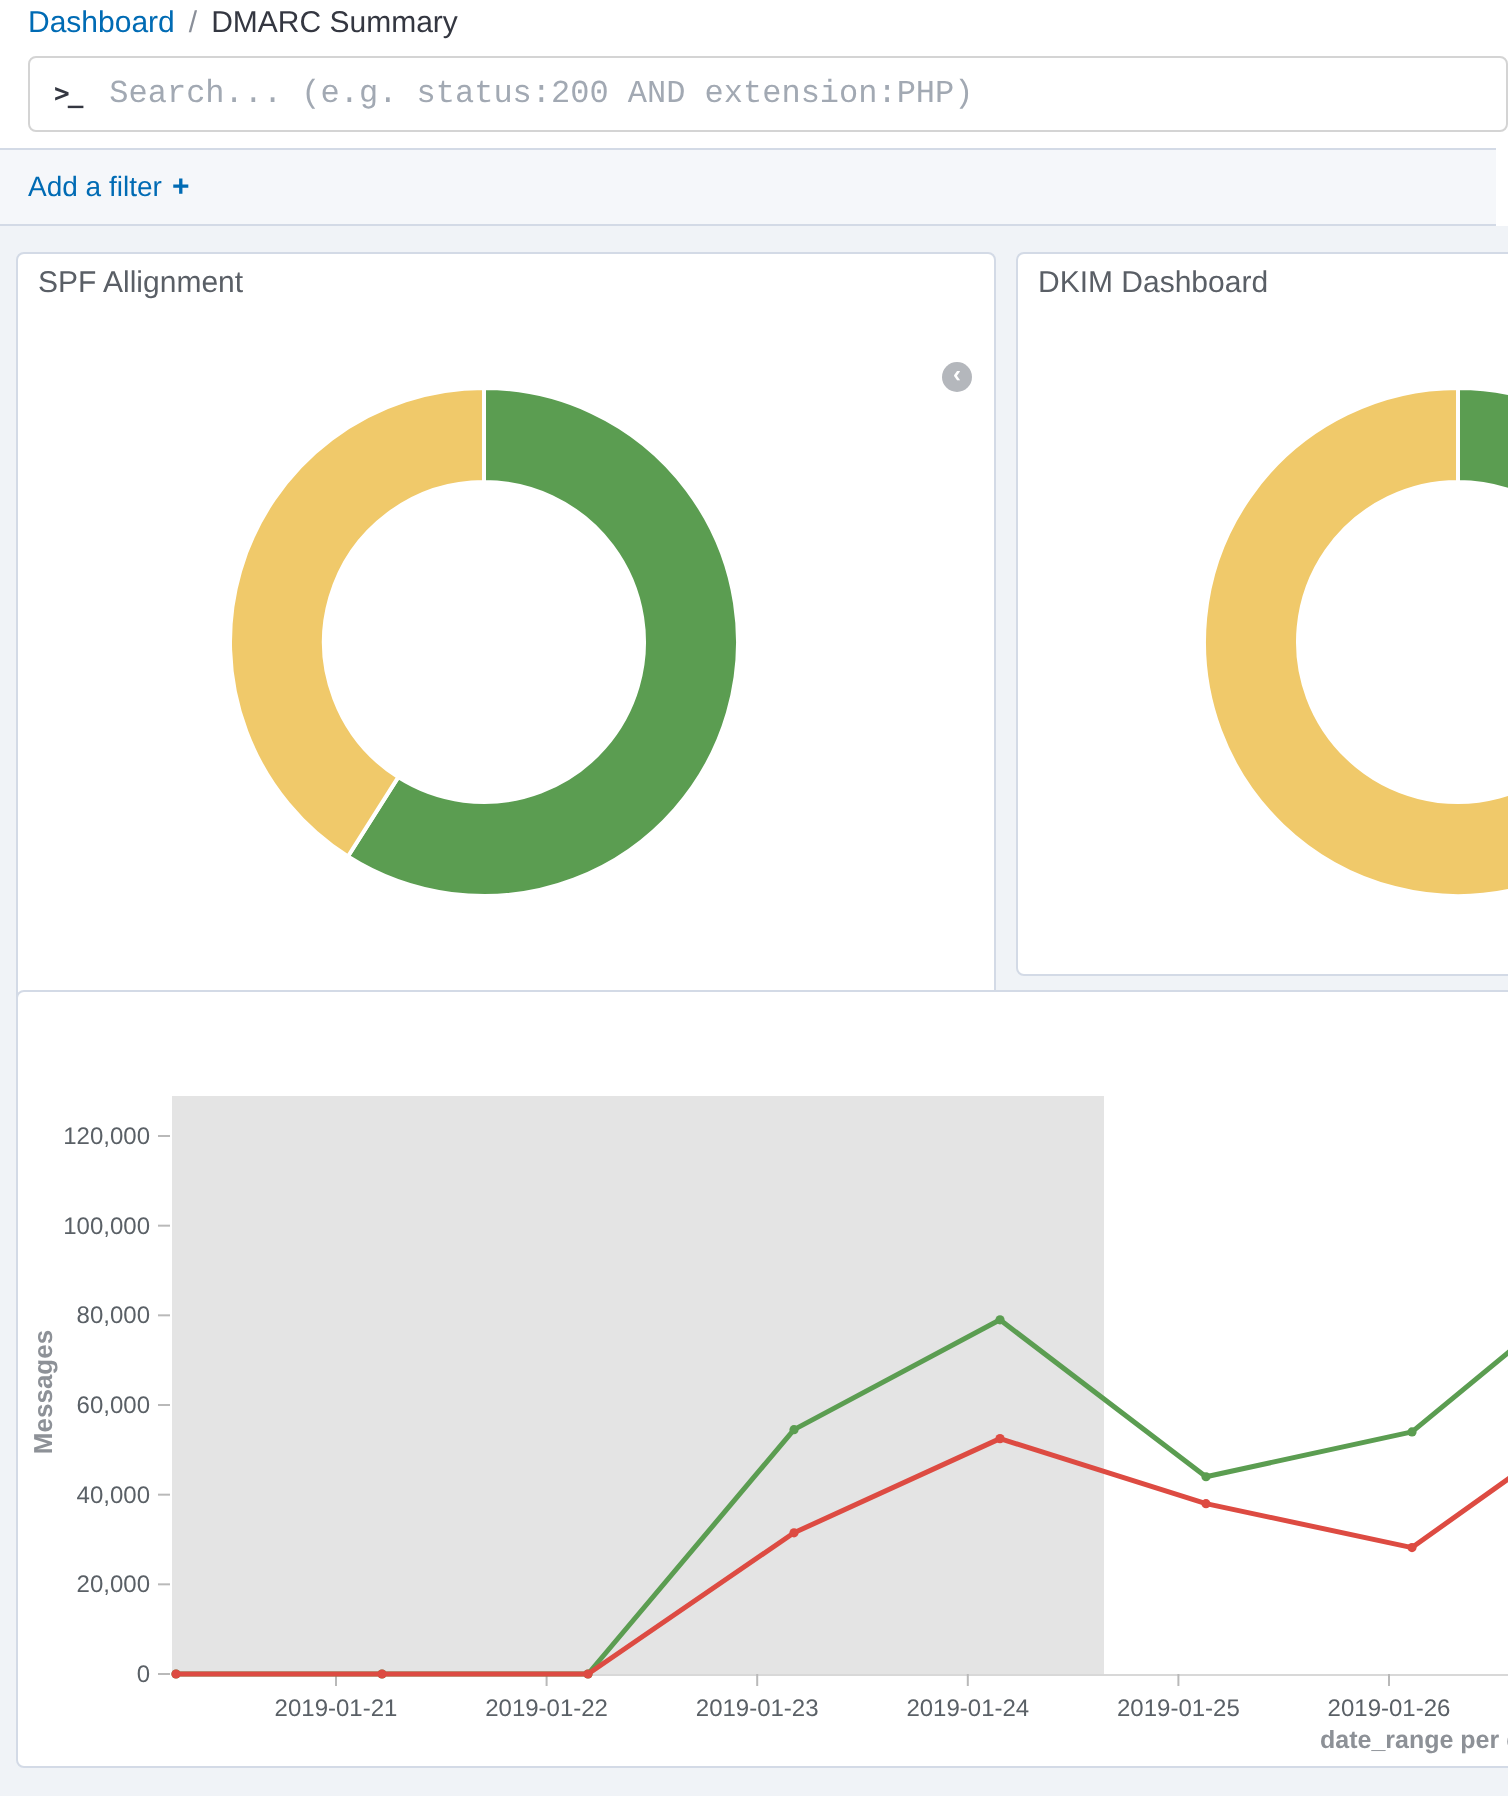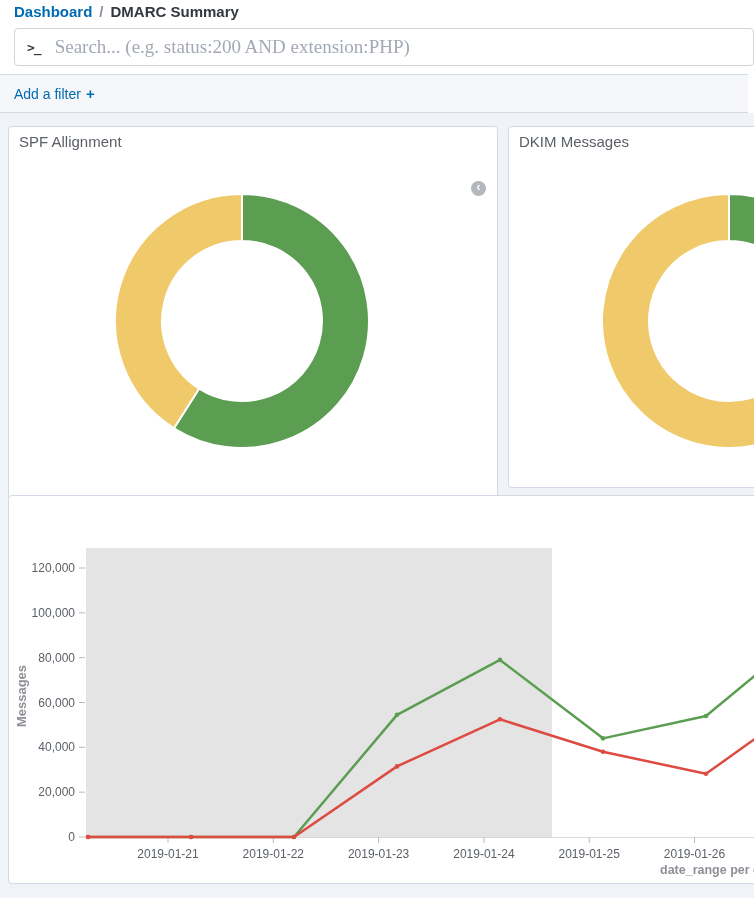--- a/index.html
+++ b/index.html
@@ -1,29 +1,29 @@
 <!DOCTYPE html>
 <html><head>
 <meta charset="utf-8">
 <style>
   * { margin:0; padding:0; box-sizing:border-box; }
   html,body { background:#fff; }
   body { font-family:"Liberation Sans","DejaVu Sans",sans-serif; }
   .stage { position:relative; width:754px; height:898px; overflow:hidden; background:#fff; }
 
-  .breadcrumb { position:absolute; left:14px; top:3px; font-size:15px; color:#343741;font-weight:bold; }
+  .breadcrumb { position:absolute; left:14px; top:3px; font-size:15px; color:#343741; }
   .breadcrumb .crumb-link { color:#006bb4; text-decoration:none; cursor:pointer; }
   .breadcrumb .sep { color:#8a8f99; margin:0 7px; }
 
   .search-box { position:absolute; left:14px; top:28px; width:740px; height:38px; background:#fff;
     border:1px solid #d4d4d4; border-radius:4px; display:flex; align-items:center; padding:0 12px; }
   .console-icon { font-family:"DejaVu Sans Mono",monospace; font-weight:bold; font-size:13px;
     color:#343741; margin-right:14px; letter-spacing:-1px; }
-  .search-input { flex:1; border:none; outline:none; font-size:19px; color:#343741;
-    background:transparent; font-family:Liberation Serif, serif; }
+  .search-input { flex:1; border:none; outline:none; font-size:16px; color:#343741;
+    background:transparent; font-family:Liberation Mono, monospace; }
   .search-input::placeholder { color:#a2a9b3; }
 
   .filter-bar { position:absolute; left:0; top:74px; width:748px; height:39px; background:#f5f7fa;
     border-top:1px solid #d3dae6; border-bottom:1px solid #d3dae6; display:flex; align-items:center;
     padding-left:14px; }
   .add-filter { font-size:14px; color:#006bb4; cursor:pointer; }
   .add-filter .plus { font-weight:bold; font-size:15px; margin-left:5px; }
 
   .dashboard { position:absolute; left:0; top:113px; width:754px; height:785px; background:#f0f3f7; }
 
@@ -68,21 +68,21 @@
     <div class="legend-toggle">
       <span>‹</span>
     </div>
   </div>
 
   <div class="panel" id="panel-dkim">
     <svg id="dkim-donut" class="chart-svg" width="488" height="360" viewBox="0 0 488 360">
         <path d="M220,67 A127,127 0 0 1 281.18271661091785,82.70905163442933 L258.5402939281372,123.89546559649091 A80,80 0 0 0 220,114 Z" fill="#5b9d51" stroke="#fff" stroke-width="2" cursor="pointer"></path>
         <path d="M281.18271661091785,82.70905163442933 A127,127 0 1 1 219.99999999999997,67 L219.99999999999997,114 A80,80 0 1 0 258.5402939281372,123.89546559649091 Z" fill="#f0c96a" stroke="#fff" stroke-width="2" cursor="pointer"></path>
       </svg>
-    <div class="panel-title">DKIM Messages</div>
+    <div class="panel-title">DKIM Dashboard</div>
   </div>
 
   <div class="panel" id="panel-dmarc">
     <svg id="line-chart-svg" class="chart-svg" width="918" height="387" viewBox="0 0 918 387">
         <rect x="77" y="52" width="466" height="289" fill="#e4e4e4"></rect>
         <line x1="77" y1="341.5" x2="746" y2="341.5" stroke="#d8d8d8" stroke-width="1"></line>
         <line x1="70" y1="341" x2="76" y2="341" stroke="#b9b9b9"></line>
         <text x="66" y="345" text-anchor="end" font-size="12" fill="#5a6066">0</text>
         <line x1="70" y1="296.1666666666667" x2="76" y2="296.1666666666667" stroke="#b9b9b9"></line>
         <text x="66" y="300.1666666666667" text-anchor="end" font-size="12" fill="#5a6066">20,000</text>

